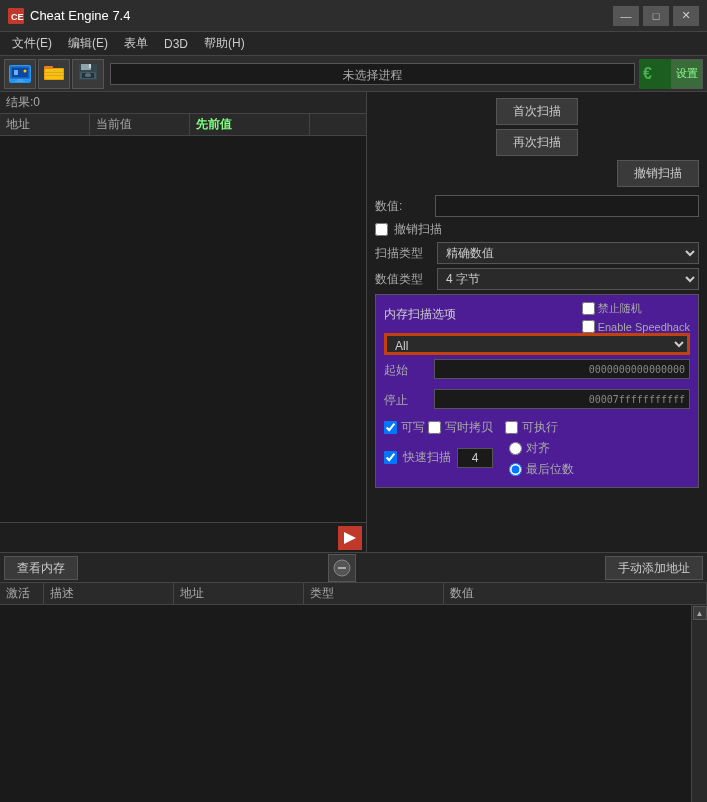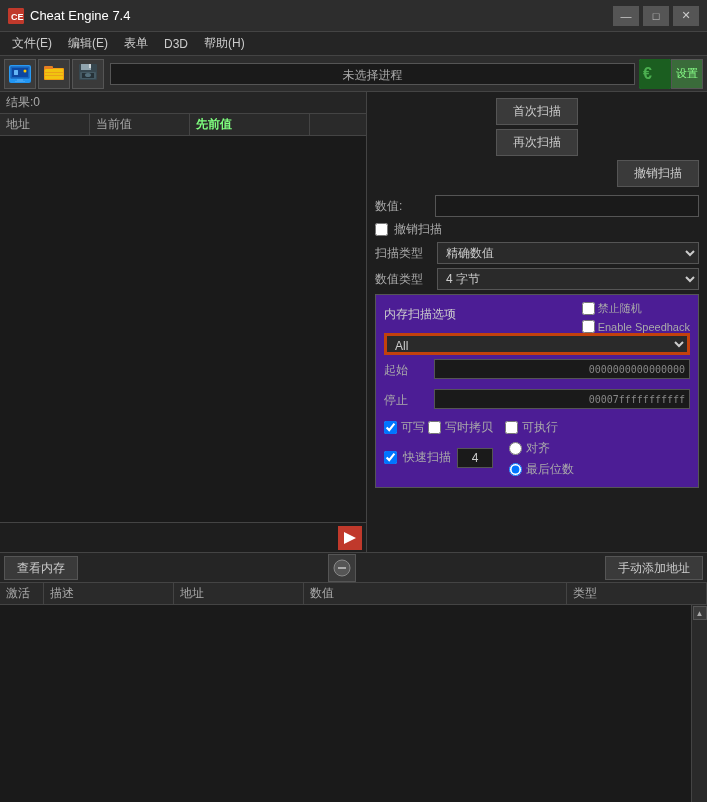--- a/index.html
+++ b/index.html
@@ -685,21 +685,21 @@
     </div>
   </div>
   <button class="bottom-btn">手动添加地址</button>
 </div>
 
 <div class="lower-area">
   <div class="lower-header">
     <div class="lower-col" style="width:44px;">激活</div>
     <div class="lower-col" style="width:130px;">描述</div>
     <div class="lower-col" style="width:130px;">地址</div>
+    <div class="lower-col" style="width:140px;">类型</div>
     <div class="lower-col" style="flex:1;">数值</div>
-    <div class="lower-col" style="width:140px;">类型</div>
   </div>
   <div class="lower-list">
     <div class="scrollbar-right">
       <div class="scroll-arrow">▲</div>
     </div>
   </div>
 </div>
 
 </body></html>

